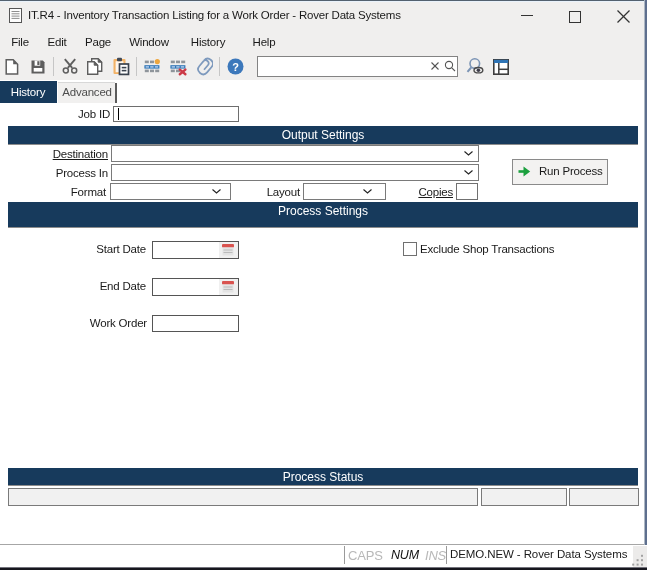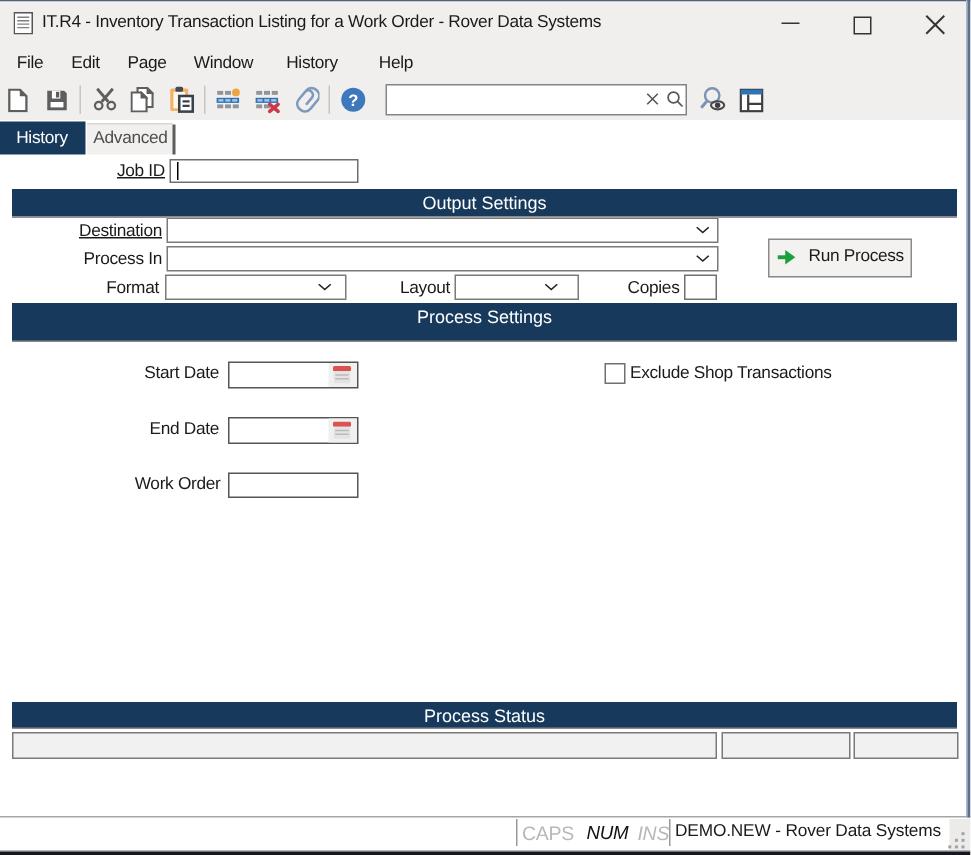--- a/index.html
+++ b/index.html
@@ -160,21 +160,21 @@
  <line x1="5.8" y1="4" x2="5.8" y2="15" stroke="#3e3e3e" stroke-width="1.5"></line>
  <line x1="5.8" y1="10.3" x2="15" y2="10.3" stroke="#3e3e3e" stroke-width="1.5"></line>
 </svg>
 
 <div class="abs" style="left:0;top:81px;width:57px;height:22px;background:#173a5c;"></div>
 <div class="lbl" style="left:28px;top:86px;transform:translateX(-50%);color:#fff;">History</div>
 <div class="abs" style="left:58px;top:82px;width:57px;height:21px;background:#f1f0ef;border-top:1px solid #d8d8d8;"></div>
 <div class="lbl" style="left:87px;top:86px;transform:translateX(-50%);color:#4d4d4d;">Advanced</div>
 <div class="abs" style="left:115px;top:83px;width:2px;height:20px;background:#5c5c5c;"></div>
 
-<div class="lbl rlbl" style="left:30px;top:108px;width:80px;text-decoration:underline;">Job ID</div>
+<div class="lbl rlbl" style="left:30px;top:108px;width:80px;">Job ID</div>
 <div class="field" style="left:113px;top:106px;width:126px;height:16px;border-color:#6e6e6e;"></div>
 <div class="abs" style="left:118px;top:108px;width:1px;height:12px;background:#000;"></div>
 
 <div class="navybar" style="top:126px;">Output Settings</div>
 
 <div class="lbl rlbl" style="left:28px;top:148px;width:80px;text-decoration:underline;">Destination</div>
 <div class="combo" style="left:111px;top:145px;width:368px;height:17px;"></div>
 <svg class="chev" style="left:464px;top:151px;" width="9" height="5" viewBox="0 0 9 5">
     <path d="M0.5 0.5 L4.5 4 L8.5 0.5" fill="none" stroke="#222" stroke-width="1.1"></path>
   </svg>
@@ -190,21 +190,21 @@
 <svg class="chev" style="left:212px;top:189px;" width="9" height="5" viewBox="0 0 9 5">
     <path d="M0.5 0.5 L4.5 4 L8.5 0.5" fill="none" stroke="#222" stroke-width="1.1"></path>
   </svg>
 
 <div class="lbl rlbl" style="left:220px;top:186px;width:80px;">Layout</div>
 <div class="combo" style="left:303px;top:183px;width:83px;height:17px;"></div>
 <svg class="chev" style="left:363px;top:189px;" width="9" height="5" viewBox="0 0 9 5">
     <path d="M0.5 0.5 L4.5 4 L8.5 0.5" fill="none" stroke="#222" stroke-width="1.1"></path>
   </svg>
 
-<div class="lbl rlbl" style="left:373px;top:186px;width:80px;">Copies</div>
+<div class="lbl rlbl" style="left:373px;top:186px;width:80px;text-decoration:underline;">Copies</div>
 <div class="field" style="left:456px;top:183px;width:22px;height:17px;"></div>
 
 <div class="abs" style="left:512px;top:159px;width:96px;height:26px;background:#f3f2f1;border:1px solid #8a8a8a;"></div>
 <svg class="abs" style="left:518px;top:166px;" width="13" height="11" viewBox="0 0 13 11">
  <rect x="0.5" y="4.2" width="6" height="2.6" fill="#1ba03e"></rect>
  <path d="M5.5 0.6 L12.2 5.5 L5.5 10.4 Z" fill="#1ba03e"></path>
 </svg>
 <div class="lbl" style="left:539px;top:165px;">Run Process</div>
 
 <div class="navybar" style="top:202px;height:26px;">Process Settings</div>

